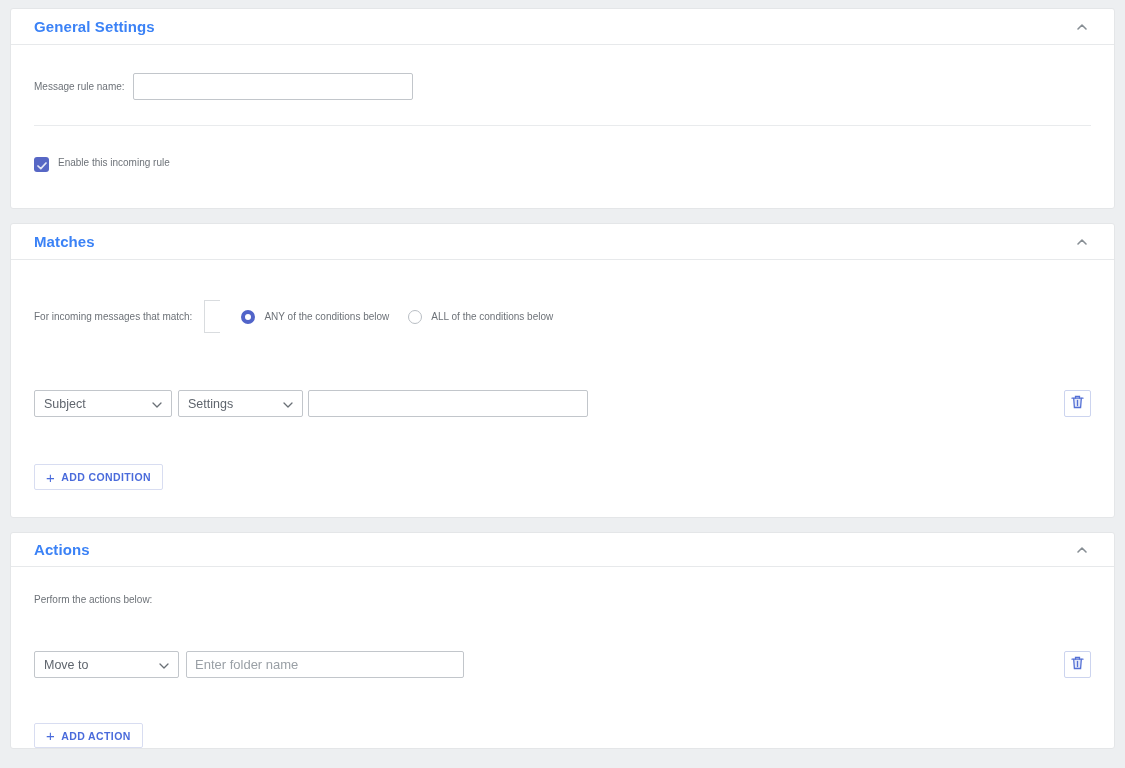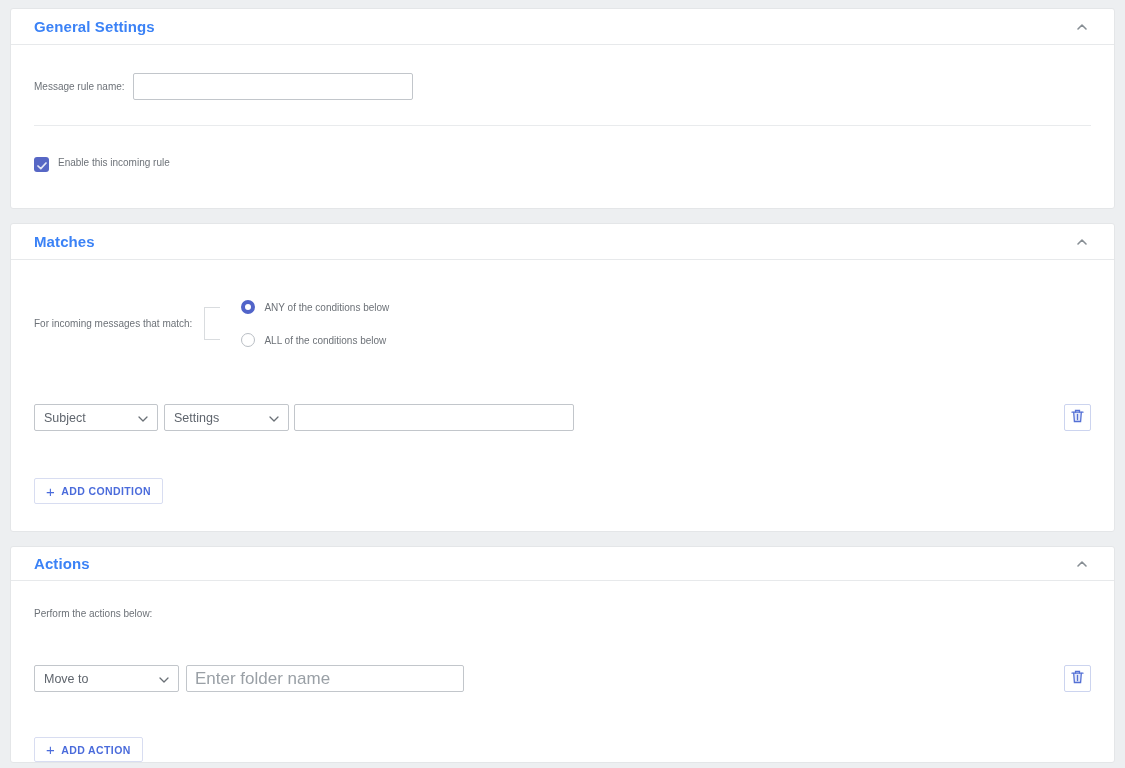--- a/index.html
+++ b/index.html
@@ -34,21 +34,21 @@
     width: 18px; height: 18px;
     display: flex; align-items: center; justify-content: center;
   }
   .label-text { font-size: 10px; color: #6d7278; }
   .text-input {
     height: 27px;
     border: 1px solid #c2c6cb;
     border-radius: 2px;
     background: #fff;
     font-family: "Liberation Sans", sans-serif;
-    font-size: 17px;
+    font-size: 13px;
     color: #4a4f55;
     padding: 0 8px;
     outline: none;
   }
   .text-input::placeholder { color: #9aa0a6; }
 
   
   .gs-name-row { margin: 28px 23px 0; display: flex; align-items: center; }
   .gs-name-row .label-text { margin-right: 8px; }
   .gs-name-input { width: 280px; }
@@ -65,38 +65,38 @@
   
   .match-block { margin: 40px 23px 0; display: flex; align-items: center; }
   .bracket {
     width: 16px; height: 33px;
     border-left: 1px solid #d9dcdf;
     border-top: 1px solid #d9dcdf;
     border-bottom: 1px solid #d9dcdf;
     margin-left: 12px;
     flex: none;
   }
-  .radio-col { margin-left: 21px; display: flex; flex-direction: column; gap: 19px; }
+  .radio-col { margin-left: 21px; display: flex; flex-direction: row; gap: 19px; }
   .radio-item { display: flex; align-items: center; gap: 9px; cursor: pointer; }
   .radio-dot { width: 14px; height: 14px; border-radius: 50%; background: #fff; flex: none; }
   .radio-dot.on { border: 4.5px solid #5164c9; }
   .radio-dot.off { border: 1px solid #b9bec4; }
 
   .cond-row { margin: 57px 23px 0; display: flex; align-items: center; }
   .select {
     height: 27px;
     border: 1px solid #c2c6cb;
     border-radius: 2px;
     background: #fff;
     display: flex; align-items: center; justify-content: space-between;
     padding: 0 9px;
     font-size: 12.5px; color: #5f656d;
     cursor: pointer;
   }
-  .sel-field { width: 124px; }
+  .sel-field { width: 138px; }
   .sel-op { width: 125px; margin-left: 6px; }
   .sel-action { width: 145px; gap: 12px; }
   .cond-input { width: 280px; margin-left: 5px; }
   .spacer { flex: 1; }
   .trash-btn {
     width: 27px; height: 27px;
     background: #fff;
     border: 1px solid #ccd4ef;
     border-radius: 2px;
     display: flex; align-items: center; justify-content: center;

